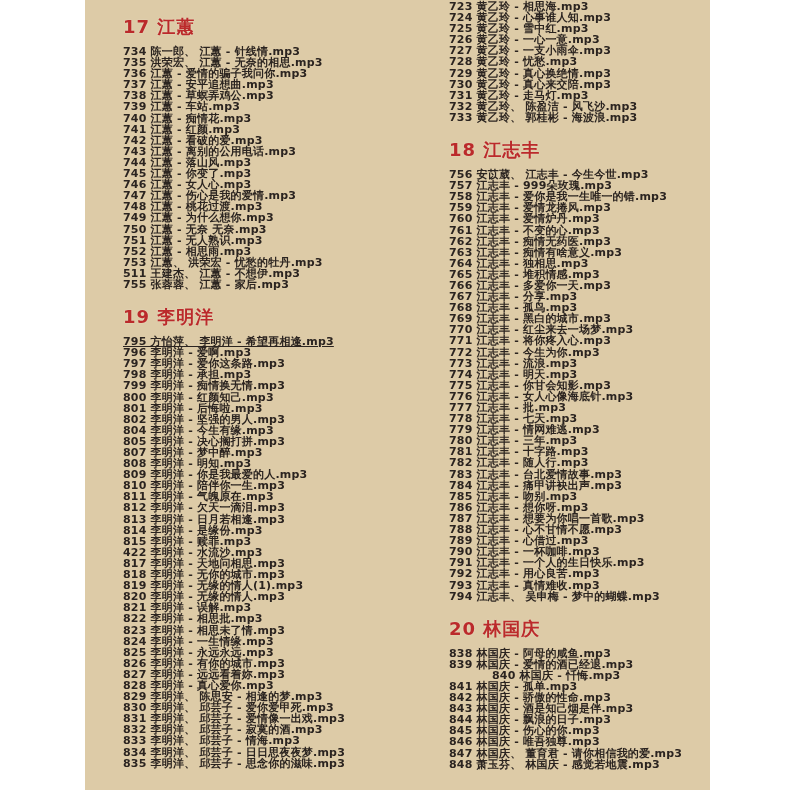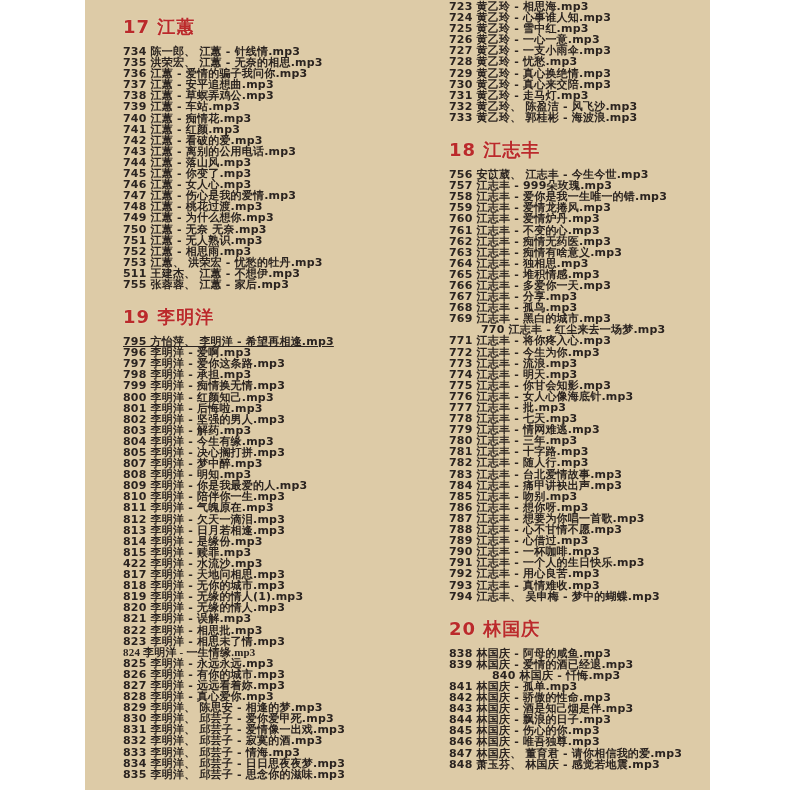--- a/index.html
+++ b/index.html
@@ -90,41 +90,40 @@
       <div class="section-header" style="color: rgb(187, 42, 43);">19 李明洋</div>
       <div class="track-list">
         <div class="track" style="color: rgb(43, 36, 32); text-decoration: underline;">795 方怡萍、 李明洋 - 希望再相逢.mp3</div>
         <div class="track" style="color: rgb(43, 36, 32);">796 李明洋 - 爱啊.mp3</div>
         <div class="track" style="color: rgb(43, 36, 32);">797 李明洋 - 爱你这条路.mp3</div>
         <div class="track" style="color: rgb(43, 36, 32);">798 李明洋 - 承担.mp3</div>
         <div class="track" style="color: rgb(43, 36, 32);">799 李明洋 - 痴情换无情.mp3</div>
         <div class="track" style="color: rgb(43, 36, 32);">800 李明洋 - 红颜知己.mp3</div>
         <div class="track" style="color: rgb(43, 36, 32);">801 李明洋 - 后悔啦.mp3</div>
         <div class="track" style="color: rgb(43, 36, 32);">802 李明洋 - 坚强的男人.mp3</div>
-        <div class="track" style="color: rgb(43, 36, 32);">803 李明洋 - 解药.mp3</div>
         <div class="track" style="color: rgb(43, 36, 32);">804 李明洋 - 今生有缘.mp3</div>
         <div class="track" style="color: rgb(43, 36, 32);">805 李明洋 - 决心搁打拼.mp3</div>
         <div class="track" style="color: rgb(43, 36, 32);">807 李明洋 - 梦中醉.mp3</div>
         <div class="track" style="color: rgb(43, 36, 32);">808 李明洋 - 明知.mp3</div>
         <div class="track" style="color: rgb(43, 36, 32);">809 李明洋 - 你是我最爱的人.mp3</div>
         <div class="track" style="color: rgb(43, 36, 32);">810 李明洋 - 陪伴你一生.mp3</div>
         <div class="track" style="color: rgb(43, 36, 32);">811 李明洋 - 气魄原在.mp3</div>
         <div class="track" style="color: rgb(43, 36, 32);">812 李明洋 - 欠天一滴泪.mp3</div>
         <div class="track" style="color: rgb(43, 36, 32);">813 李明洋 - 日月若相逢.mp3</div>
         <div class="track" style="color: rgb(43, 36, 32);">814 李明洋 - 是缘份.mp3</div>
         <div class="track" style="color: rgb(43, 36, 32);">815 李明洋 - 赎罪.mp3</div>
         <div class="track" style="color: rgb(43, 36, 32);">422 李明洋 - 水流沙.mp3</div>
         <div class="track" style="color: rgb(43, 36, 32);">817 李明洋 - 天地问相思.mp3</div>
         <div class="track" style="color: rgb(43, 36, 32);">818 李明洋 - 无你的城市.mp3</div>
         <div class="track" style="color: rgb(43, 36, 32);">819 李明洋 - 无缘的情人(1).mp3</div>
         <div class="track" style="color: rgb(43, 36, 32);">820 李明洋 - 无缘的情人.mp3</div>
         <div class="track" style="color: rgb(43, 36, 32);">821 李明洋 - 误解.mp3</div>
         <div class="track" style="color: rgb(43, 36, 32);">822 李明洋 - 相思批.mp3</div>
         <div class="track" style="color: rgb(43, 36, 32);">823 李明洋 - 相思未了情.mp3</div>
-        <div class="track" style="color: rgb(43, 36, 32); font-family: Liberation Serif, serif;">824 李明洋 - 一生情缘.mp3</div>
+        <div class="track" style="color: rgb(43, 36, 32);">824 李明洋 - 一生情缘.mp3</div>
         <div class="track" style="color: rgb(43, 36, 32);">825 李明洋 - 永远永远.mp3</div>
         <div class="track" style="color: rgb(43, 36, 32);">826 李明洋 - 有你的城市.mp3</div>
         <div class="track" style="color: rgb(43, 36, 32);">827 李明洋 - 远远看着妳.mp3</div>
         <div class="track" style="color: rgb(43, 36, 32);">828 李明洋 - 真心爱你.mp3</div>
         <div class="track" style="color: rgb(43, 36, 32);">829 李明洋、 陈思安 - 相逢的梦.mp3</div>
         <div class="track" style="color: rgb(43, 36, 32);">830 李明洋、 邱芸子 - 爱你爱甲死.mp3</div>
         <div class="track" style="color: rgb(43, 36, 32);">831 李明洋、 邱芸子 - 爱情像一出戏.mp3</div>
         <div class="track" style="color: rgb(43, 36, 32);">832 李明洋、 邱芸子 - 寂寞的酒.mp3</div>
         <div class="track" style="color: rgb(43, 36, 32);">833 李明洋、 邱芸子 - 情海.mp3</div>
         <div class="track" style="color: rgb(43, 36, 32);">834 李明洋、 邱芸子 - 日日思夜夜梦.mp3</div>
@@ -154,21 +153,21 @@
         <div class="track" style="color: rgb(43, 36, 32);">760 江志丰 - 爱情炉丹.mp3</div>
         <div class="track" style="color: rgb(43, 36, 32);">761 江志丰 - 不变的心.mp3</div>
         <div class="track" style="color: rgb(43, 36, 32);">762 江志丰 - 痴情无药医.mp3</div>
         <div class="track" style="color: rgb(43, 36, 32);">763 江志丰 - 痴情有啥意义.mp3</div>
         <div class="track" style="color: rgb(43, 36, 32);">764 江志丰 - 独相思.mp3</div>
         <div class="track" style="color: rgb(43, 36, 32);">765 江志丰 - 堆积情感.mp3</div>
         <div class="track" style="color: rgb(43, 36, 32);">766 江志丰 - 多爱你一天.mp3</div>
         <div class="track" style="color: rgb(43, 36, 32);">767 江志丰 - 分享.mp3</div>
         <div class="track" style="color: rgb(43, 36, 32);">768 江志丰 - 孤鸟.mp3</div>
         <div class="track" style="color: rgb(43, 36, 32);">769 江志丰 - 黑白的城市.mp3</div>
-        <div class="track" style="color: rgb(43, 36, 32); margin-left: 32px;">770 江志丰 - 红尘来去一场梦.mp3</div>
+        <div class="track" style="color: rgb(43, 36, 32);">770 江志丰 - 红尘来去一场梦.mp3</div>
         <div class="track" style="color: rgb(43, 36, 32);">771 江志丰 - 将你疼入心.mp3</div>
         <div class="track" style="color: rgb(43, 36, 32);">772 江志丰 - 今生为你.mp3</div>
         <div class="track" style="color: rgb(43, 36, 32);">773 江志丰 - 流浪.mp3</div>
         <div class="track" style="color: rgb(43, 36, 32);">774 江志丰 - 明天.mp3</div>
         <div class="track" style="color: rgb(43, 36, 32);">775 江志丰 - 你甘会知影.mp3</div>
         <div class="track" style="color: rgb(43, 36, 32);">776 江志丰 - 女人心像海底针.mp3</div>
         <div class="track" style="color: rgb(43, 36, 32);">777 江志丰 - 批.mp3</div>
         <div class="track" style="color: rgb(43, 36, 32);">778 江志丰 - 七天.mp3</div>
         <div class="track" style="color: rgb(43, 36, 32);">779 江志丰 - 情网难逃.mp3</div>
         <div class="track" style="color: rgb(43, 36, 32);">780 江志丰 - 三年.mp3</div>

